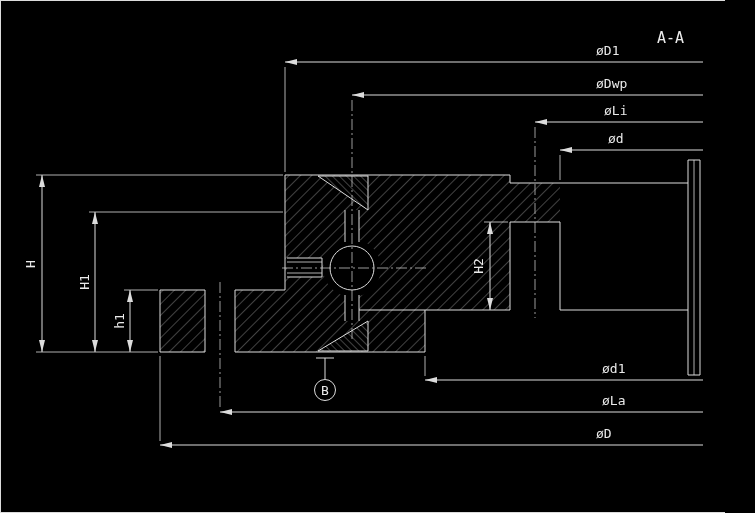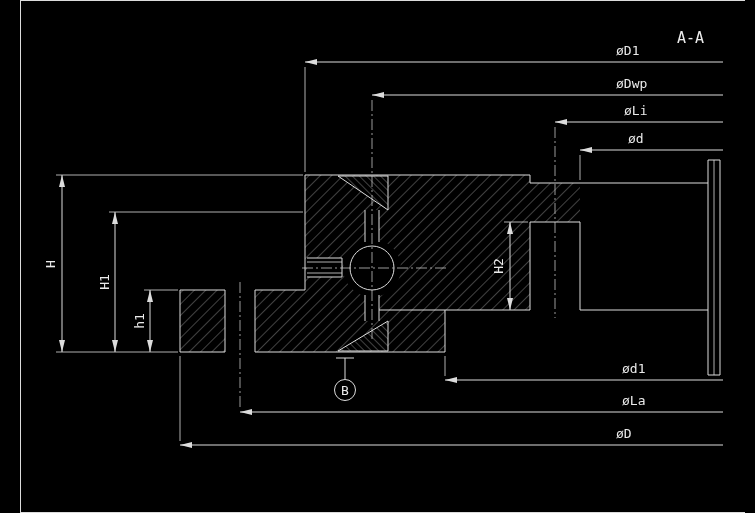--- a/index.html
+++ b/index.html
@@ -1,21 +1,20 @@
 <!DOCTYPE html>
 <html style="--background: #000000; --line: #dcdcdc; --hatch: #b0b0b0; --text: #eaeaea;"><head>
 <meta charset="utf-8">
 <style>
   html,body{margin:0;padding:0;background:#000;}
   .frame{
     position:relative;width:725px;height:513px;
     background:var(--background,#000);
     overflow:hidden;
     font-family:"DejaVu Sans Mono", monospace;
-    margin-left:20px;
   }
   svg{display:block;}
   .s{stroke:var(--line,#dcdcdc);stroke-width:1;fill:none;}
   .s-thin{stroke:var(--line,#dcdcdc);stroke-width:.8;fill:none;}
   .center{stroke:var(--line,#dcdcdc);stroke-width:.7;fill:none;stroke-dasharray:11 3 2 3;}
   .arrow{fill:var(--line,#dcdcdc);stroke:none;}
   .void{fill:var(--background,#000);stroke:none;}
   .hl{stroke:var(--hatch,#b0b0b0);stroke-width:.75;}
   .txt{fill:var(--text,#eaeaea);font-family:"DejaVu Sans Mono",monospace;font-size:13px;}
   .txt-lg{font-size:15px;}

